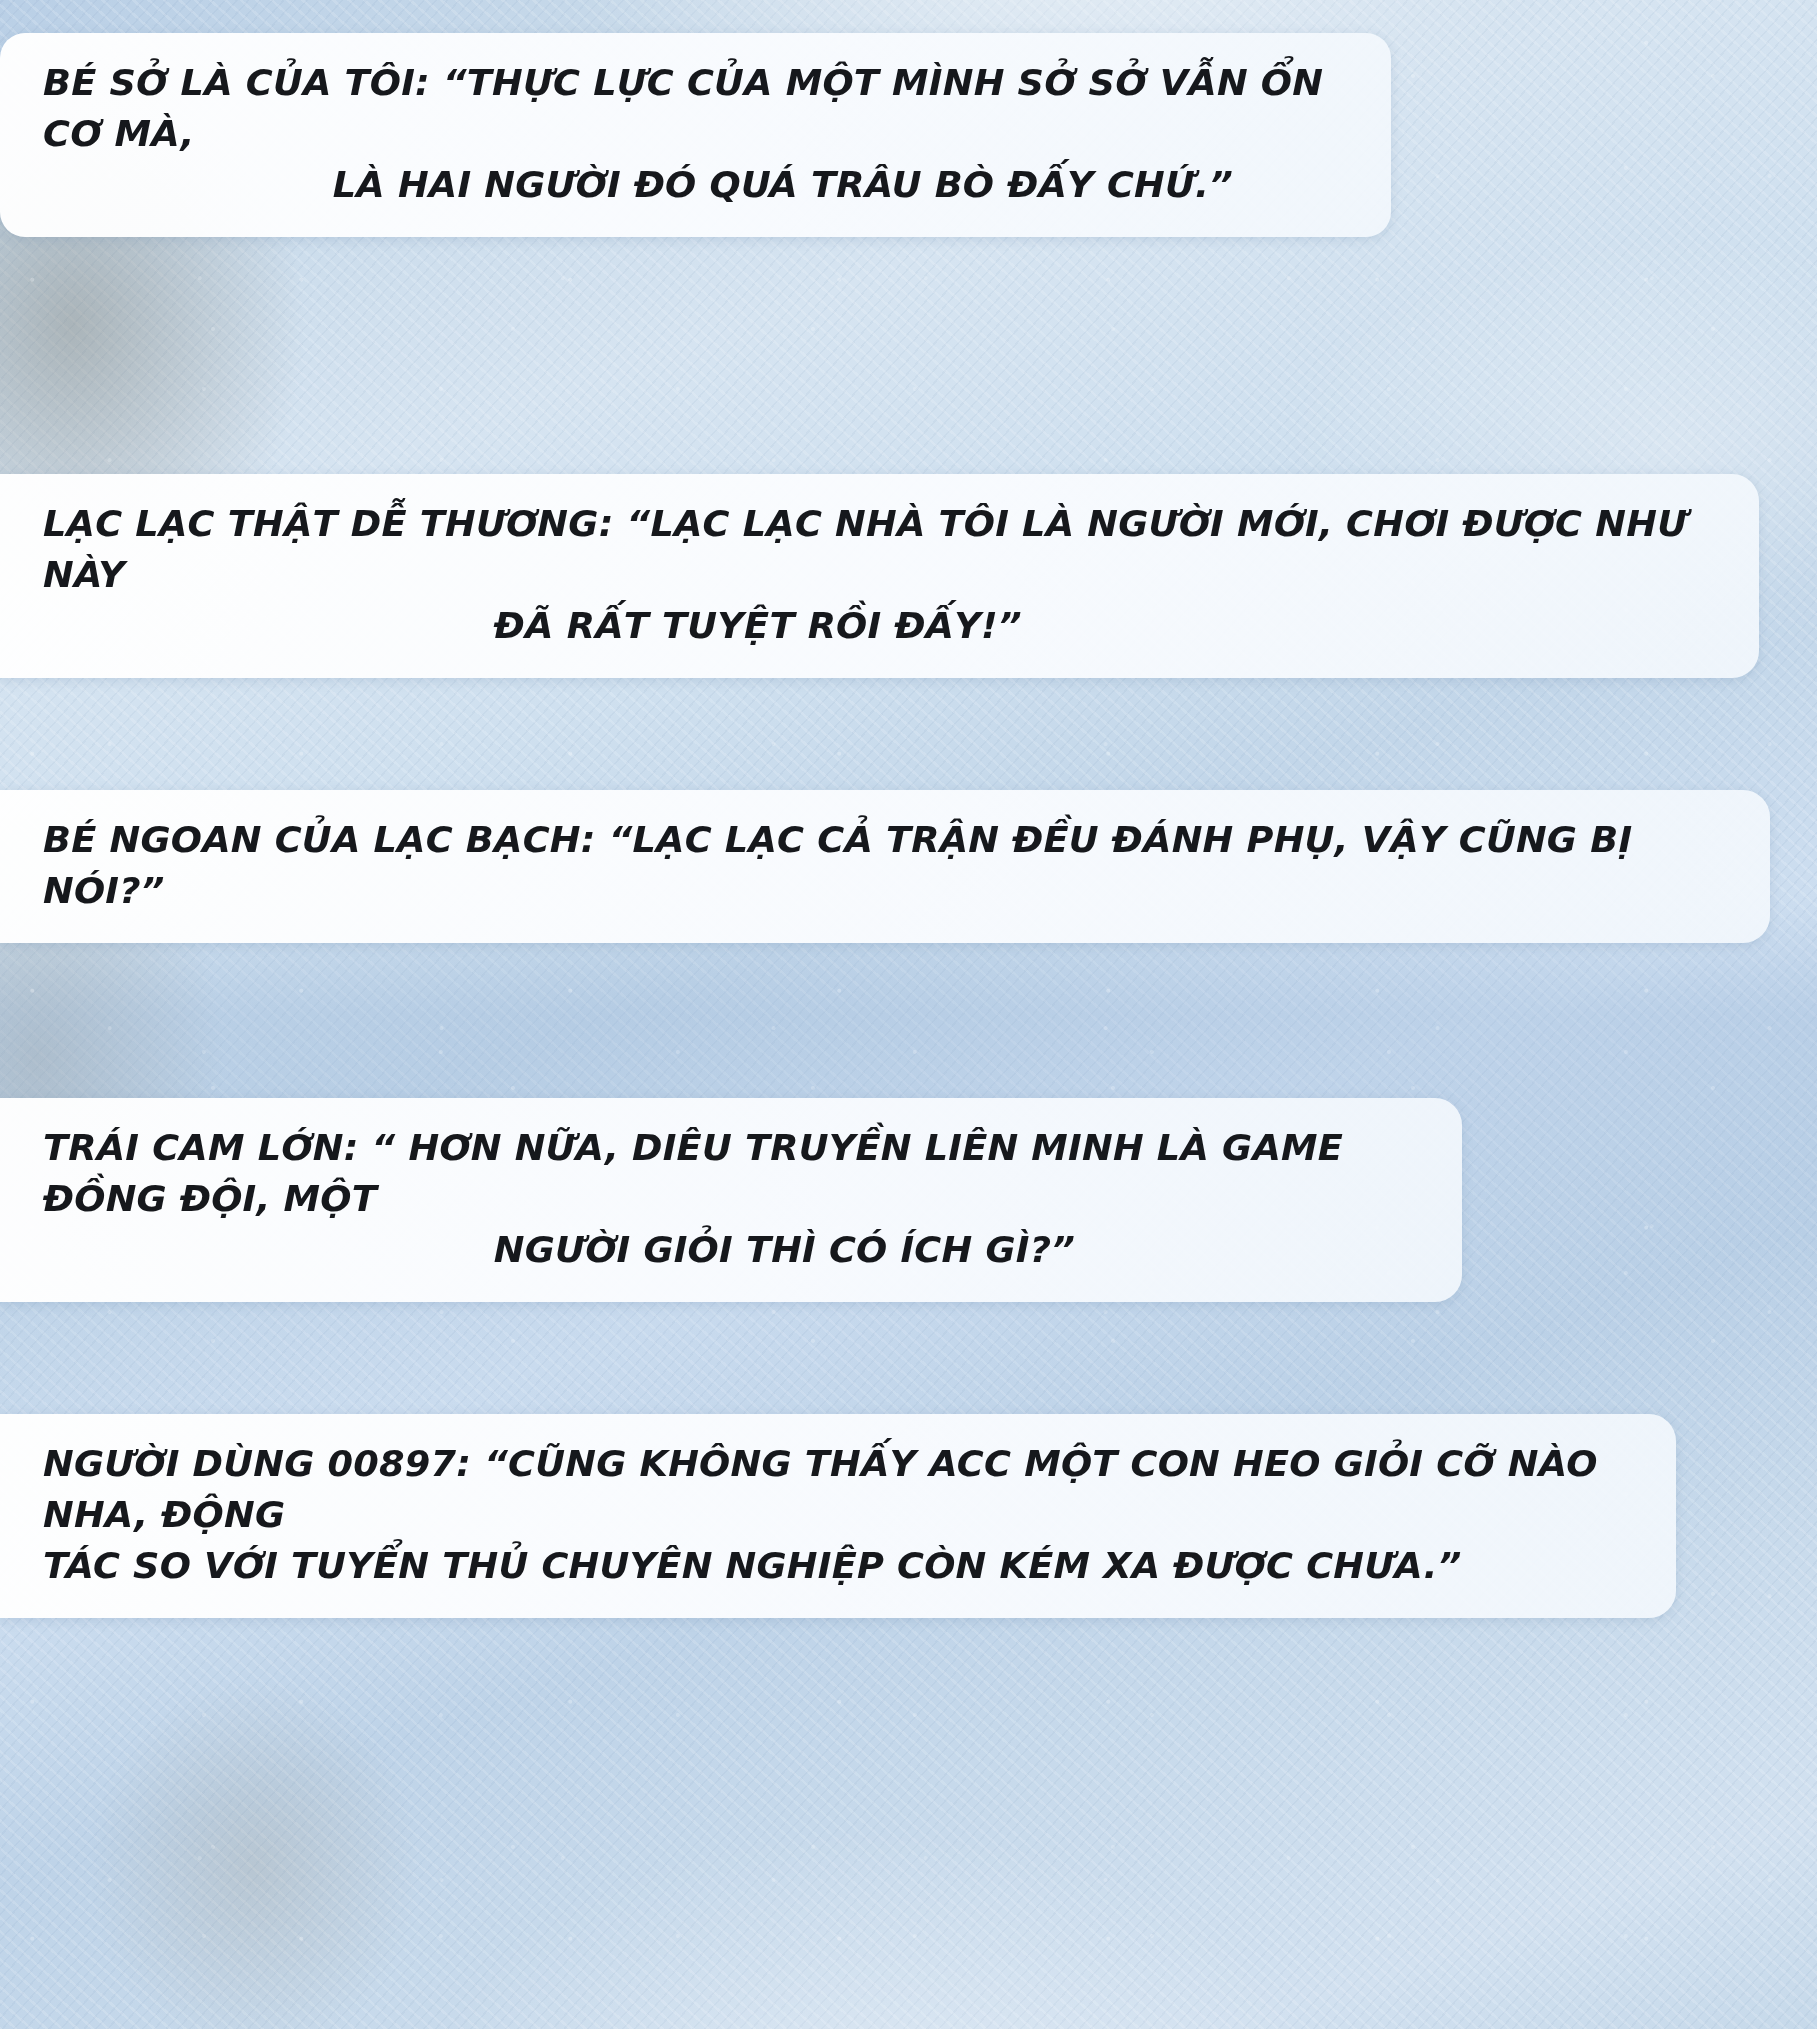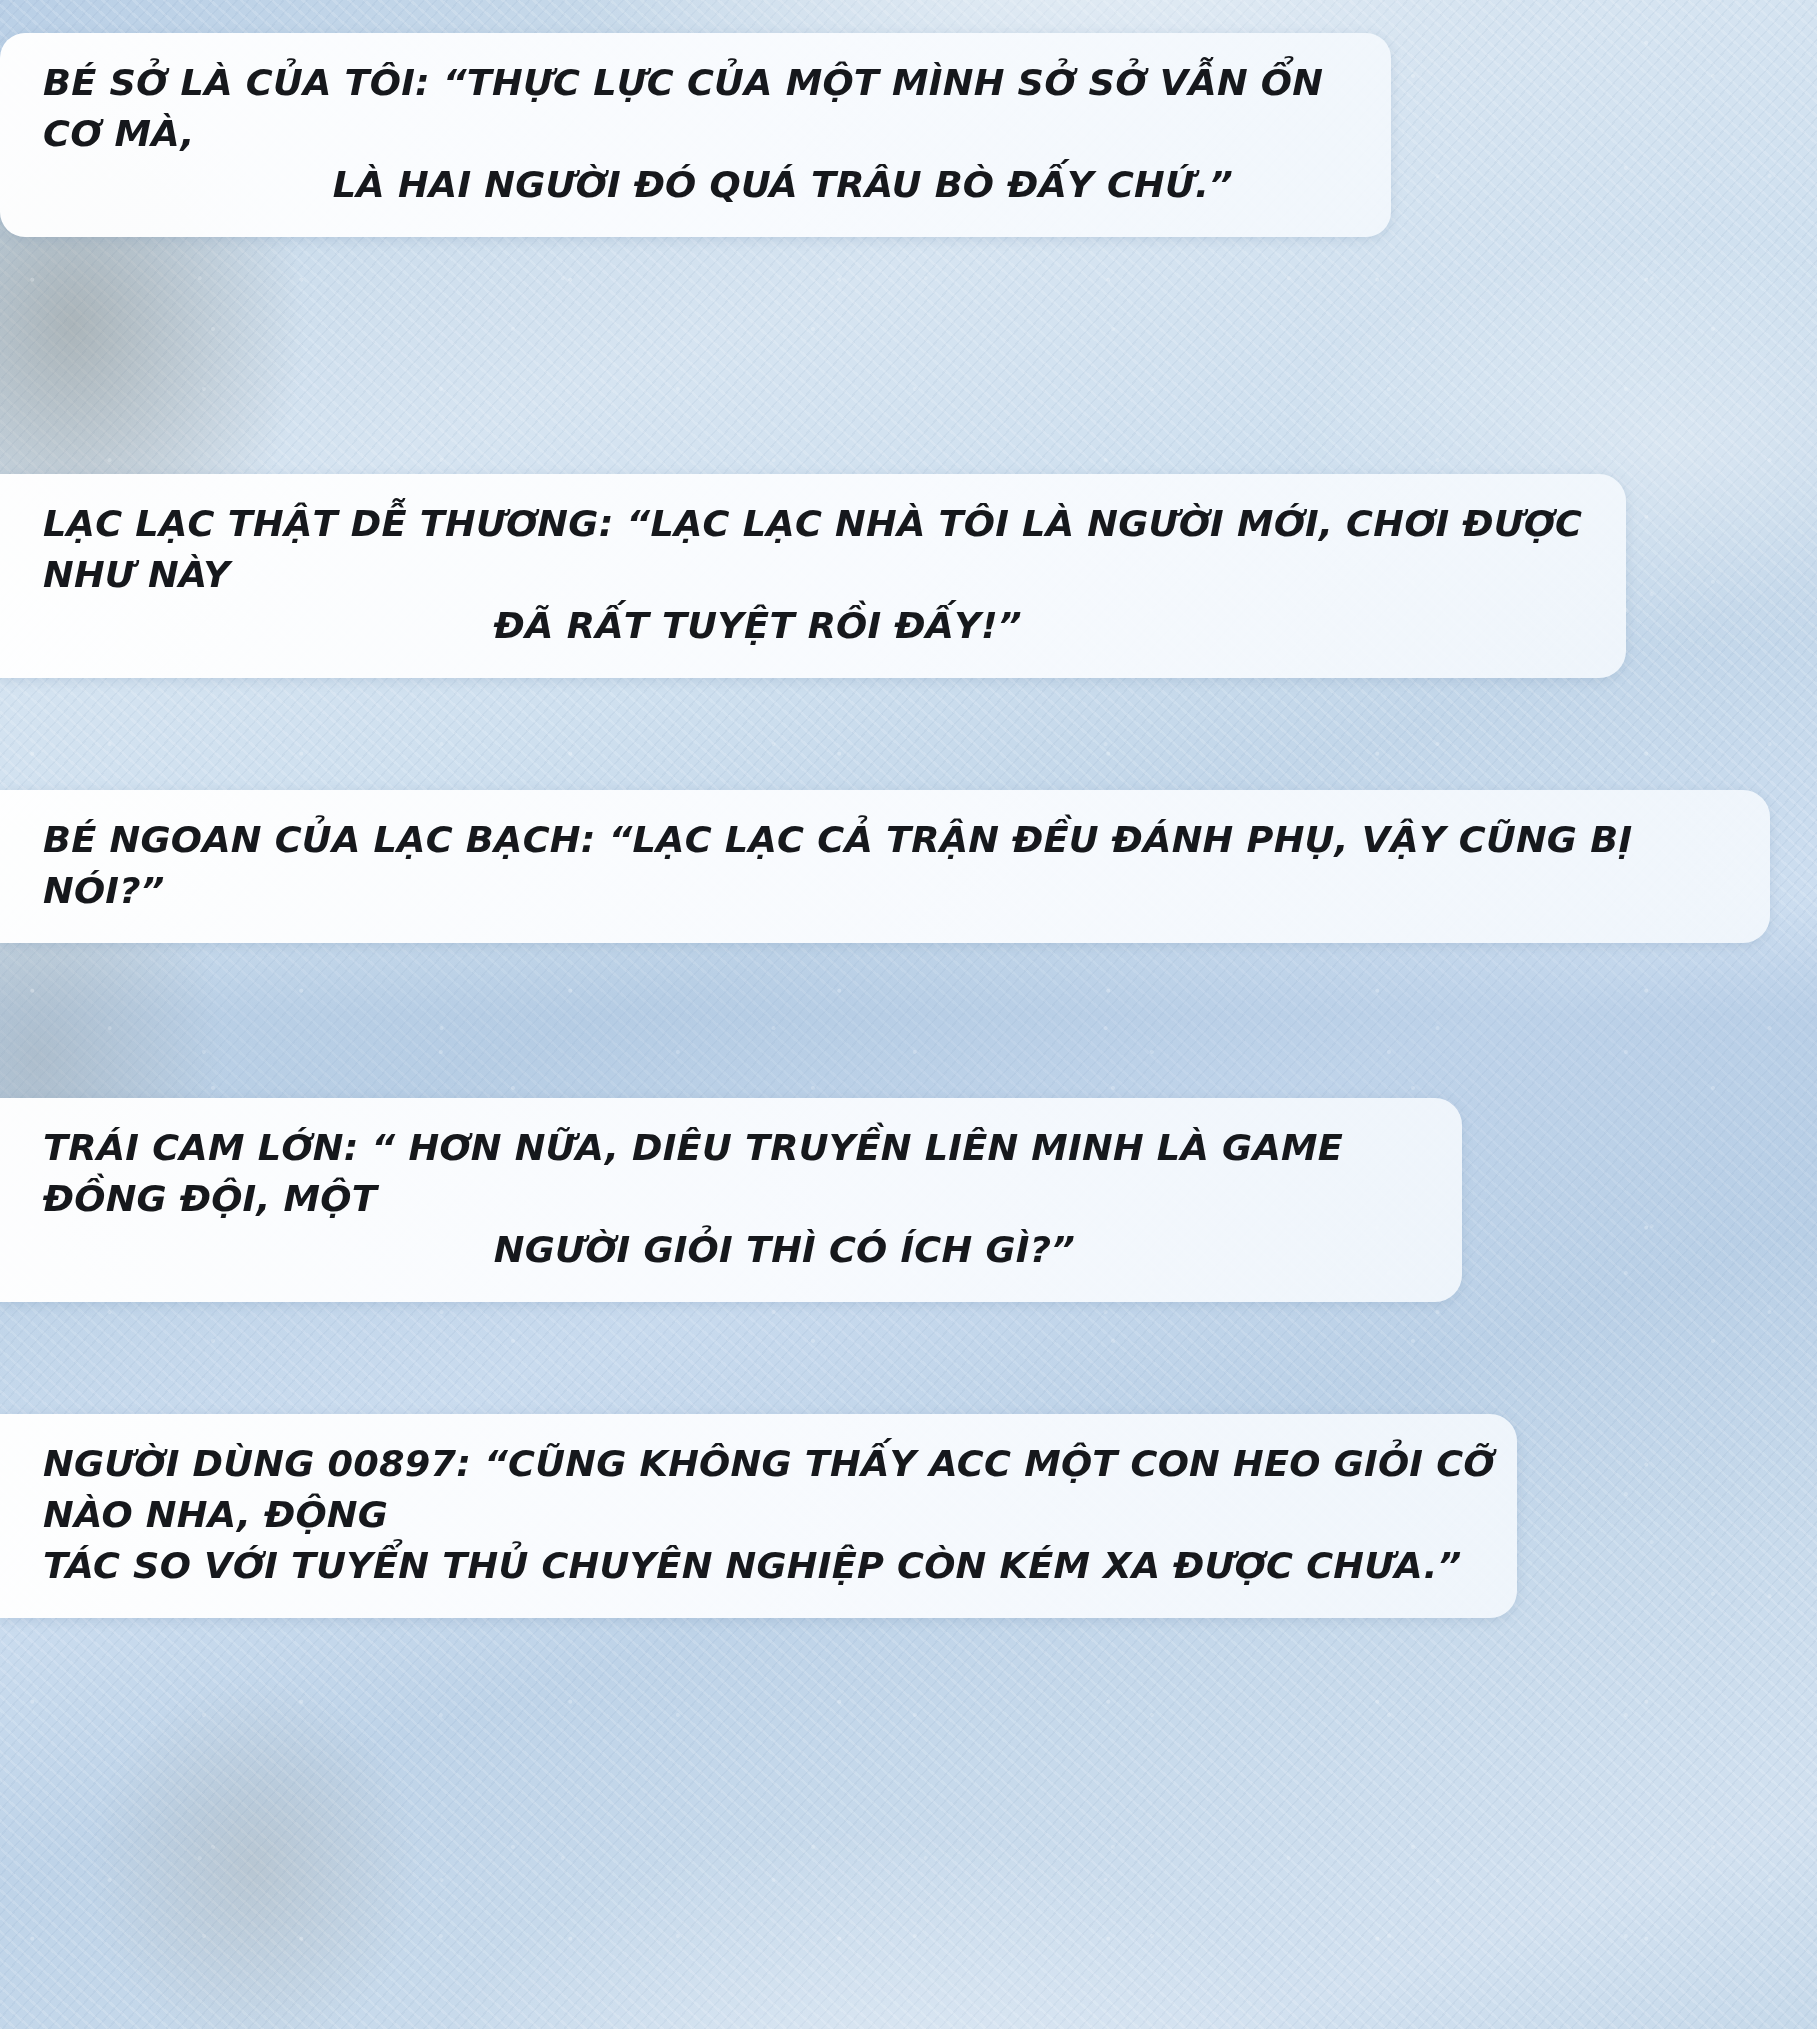--- a/index.html
+++ b/index.html
@@ -95,24 +95,24 @@
     transform: scaleX(1.02);
     transform-origin: left center;
     text-transform: uppercase;
   }
   .line-indent-2 { padding-left: 284px; }
   .line-indent-3 { padding-left: 442px; }
   .line-indent-4 { padding-left: 0; }
 
   
   #bubble-0 { left: 0px;  top: 33px;   width: 1391px; border-top-left-radius: 0; border-bottom-left-radius: 0; border-radius: 25px; }
-  #bubble-1 { left: 0px;  top: 474px;  width: 1626px; border-top-left-radius: 0; border-bottom-left-radius: 0; }
+  #bubble-1 { left: 0px;  top: 474px;  width: 1759px; border-top-left-radius: 0; border-bottom-left-radius: 0; }
   #bubble-2 { left: 0px;  top: 790px; width: 1770px; border-top-left-radius: 0; border-bottom-left-radius: 0; }
   #bubble-3 { left: 0px;  top: 1098px; width: 1462px; border-top-left-radius: 0; border-bottom-left-radius: 0; }
-  #bubble-4 { left: 0px;  top: 1414px; width: 1517px; border-top-left-radius: 0; border-bottom-left-radius: 0; }
+  #bubble-4 { left: 0px;  top: 1414px; width: 1676px; border-top-left-radius: 0; border-bottom-left-radius: 0; }
 </style>
 </head>
 <body>
 
 <div id="page">
 
   <div class="bg-layer bg-diag"></div>
   <div class="bg-layer bg-dark-left"></div>
   <div class="bg-layer bg-light-top"></div>
   <div class="bg-layer bg-blue-band"></div>

